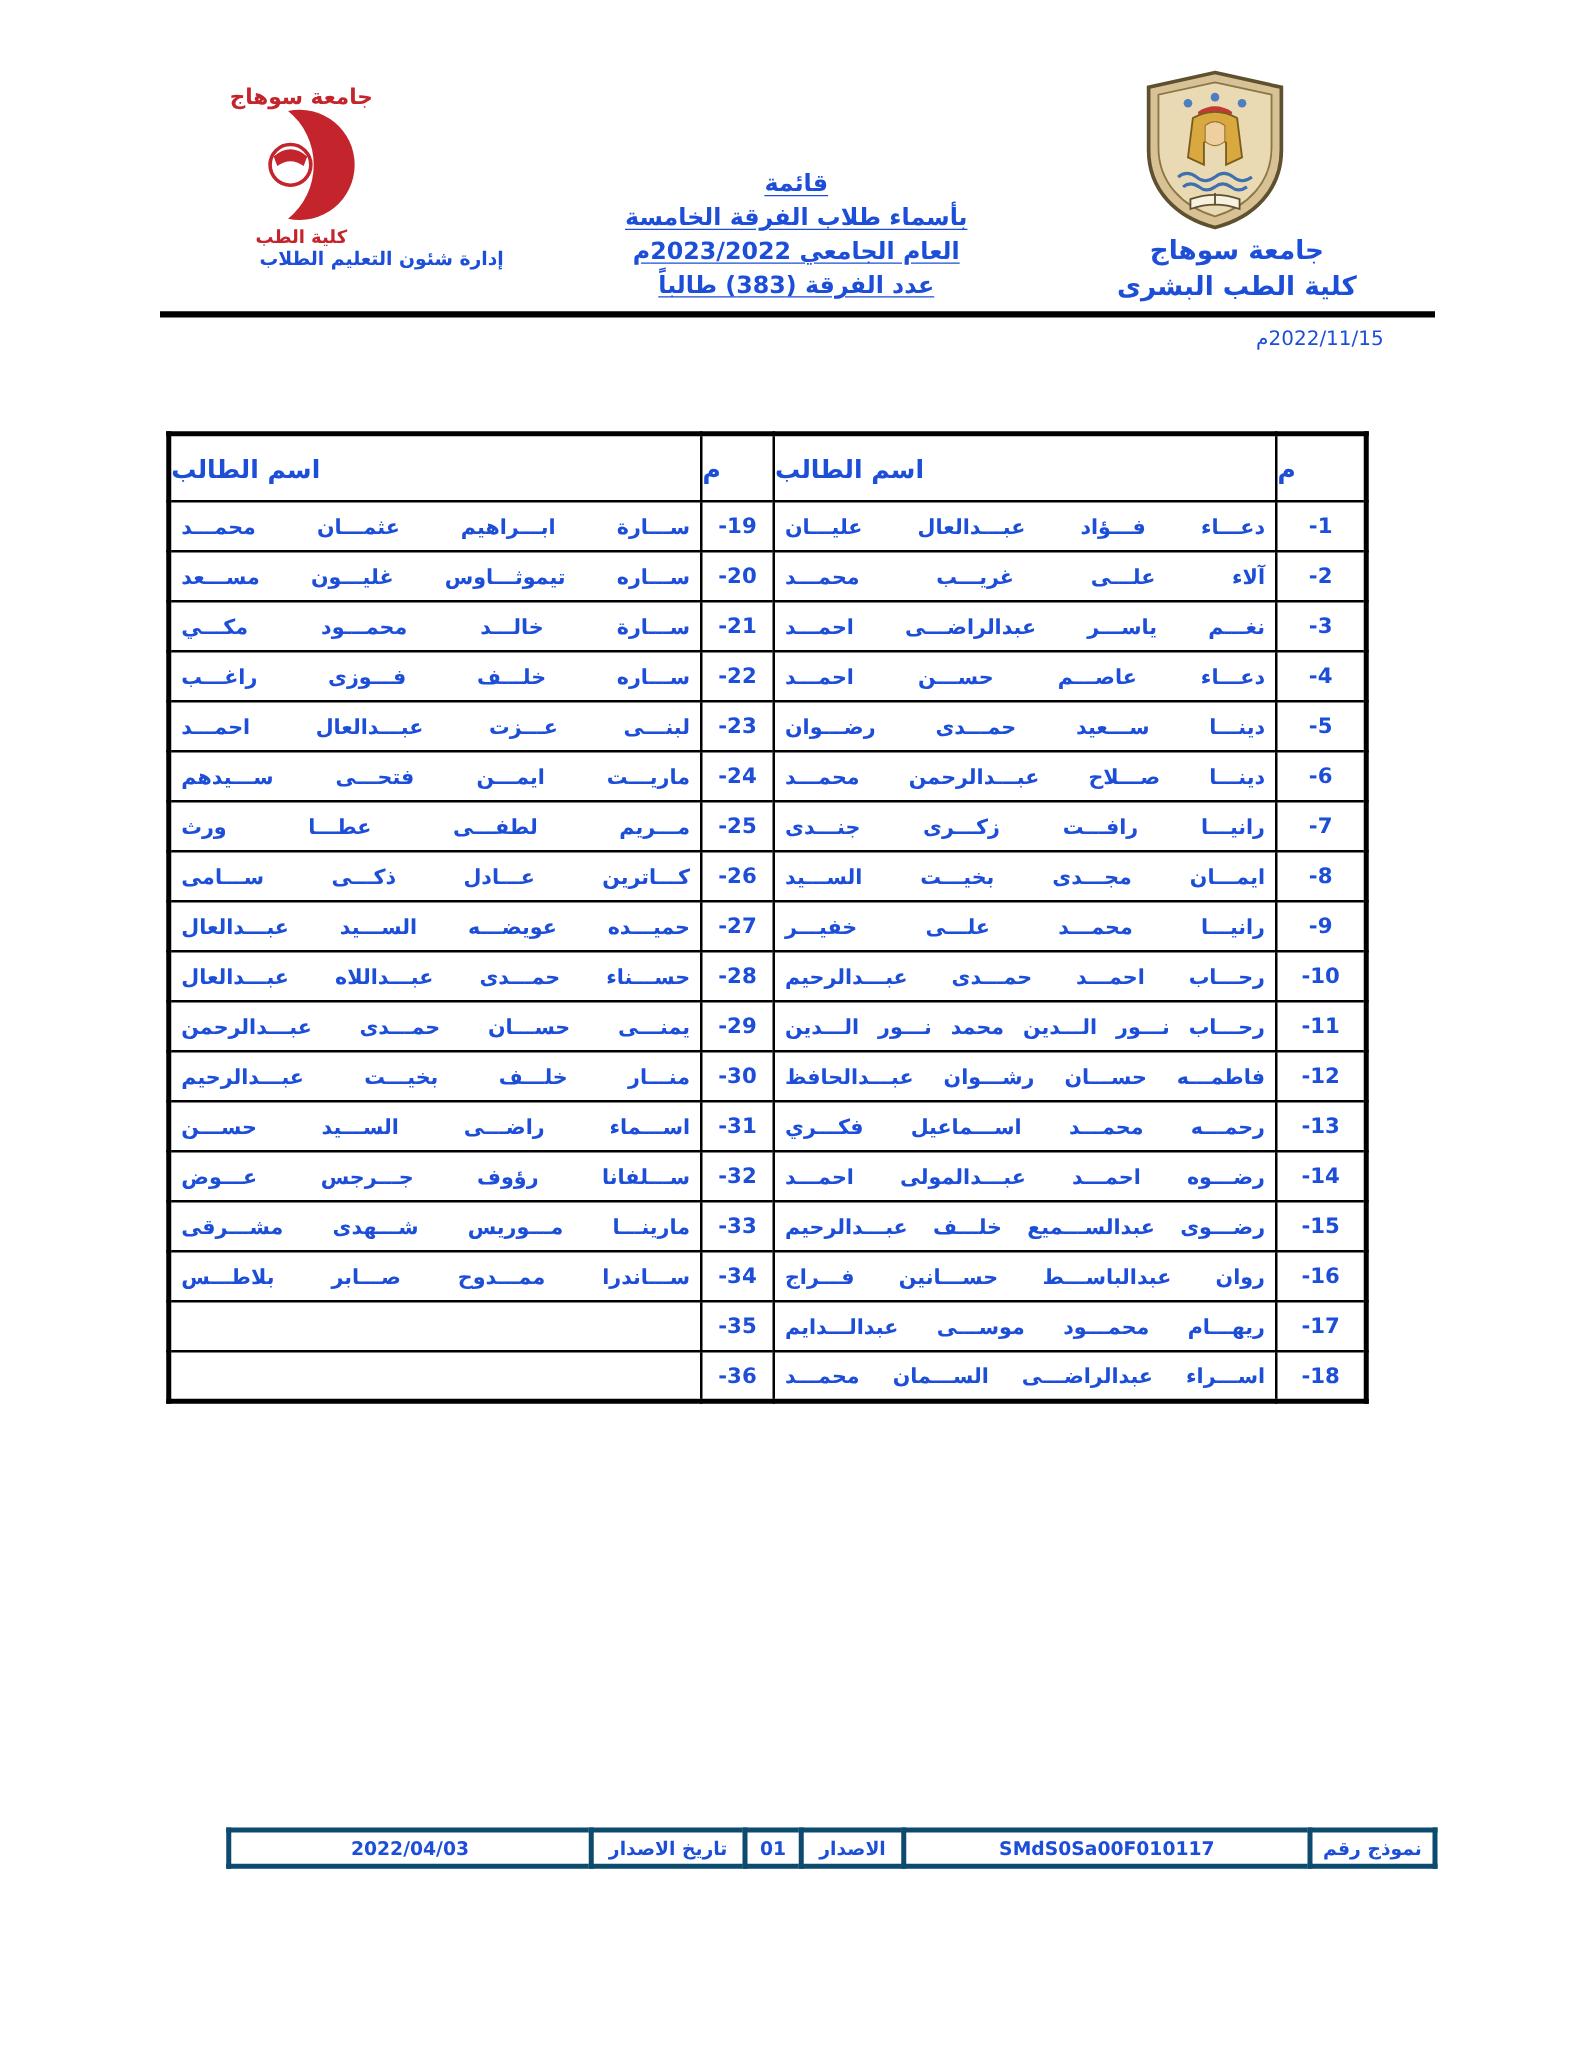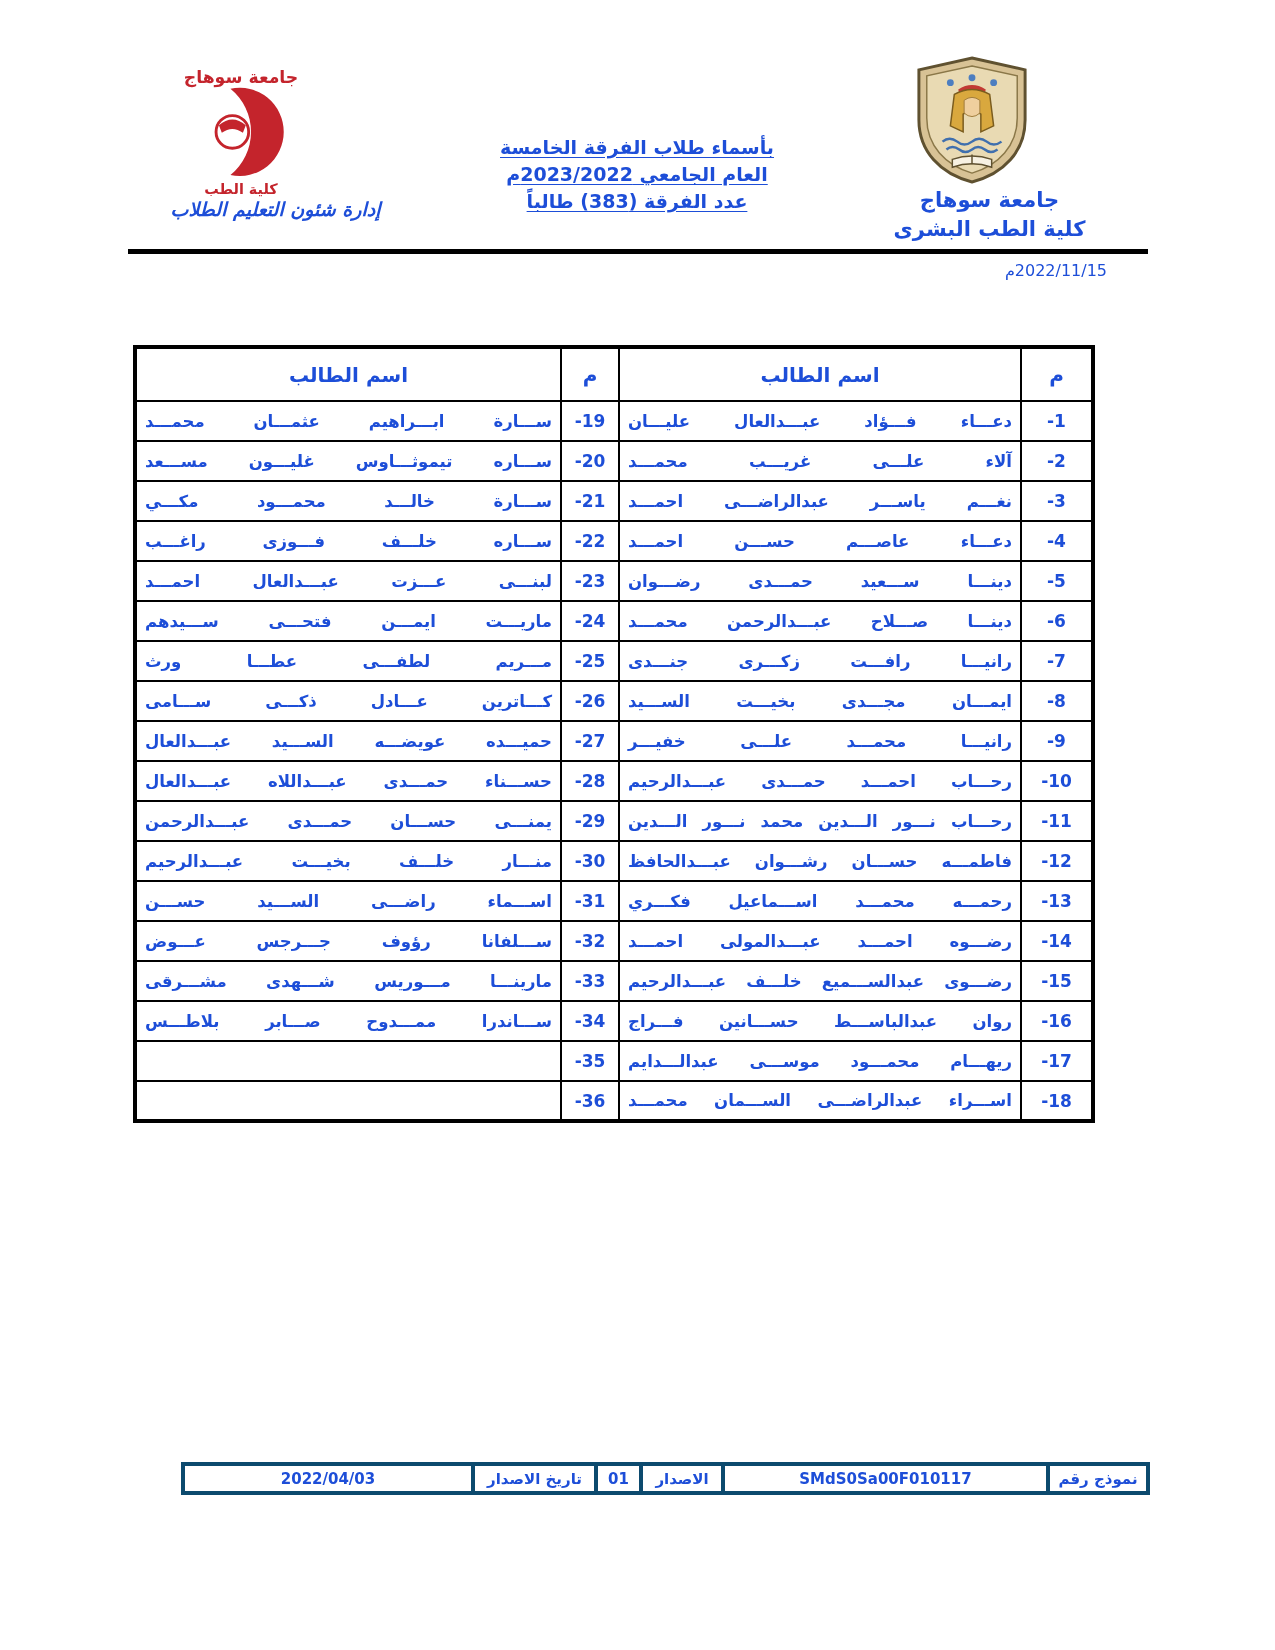--- a/index.html
+++ b/index.html
@@ -7,33 +7,33 @@
   .page {
     position: relative; width: 1275px; height: 1650px; background: #ffffff;
     font-family: "DejaVu Sans", "Liberation Sans", sans-serif; color: #1d4ed8;
     direction: rtl; overflow: hidden;
   }
   
   .logo-left  { position: absolute; top: 58px;  left: 146px;  width: 190px; height: 142px; }
   .logo-right { position: absolute; top: 54px;  right: 244px; width: 118px; height: 132px; }
   
   .hdr-org  { position: absolute; top: 186px; right: 168px; width: 235px; text-align: center; font-weight: bold; font-size: 21px; line-height: 29px; }
-  .hdr-dept { position: absolute; top: 198px; left: 148px; width: 255px; text-align: center; font-weight: bold; font-size: 19px; font-style: italic; }
+  .hdr-dept { position: absolute; top: 198px; left: 148px; width: 255px; text-align: right; font-weight: bold; font-size: 15px; }
   .hdr-center { position: absolute; top: 134px; left: 437px; width: 400px; text-align: center; font-weight: bold; font-size: 19px; line-height: 27px; }
   .hdr-center .u { text-decoration: underline; text-underline-offset: 3px; }
   .rule { position: absolute; top: 249px; left: 128px; width: 1020px; height: 5px; background: #000; }
   .date-line { position: absolute; top: 261px; right: 168px; font-size: 16px; }
   .group-title { position: absolute; top: 287px; left: 398px; width: 400px; text-align: center; font-weight: bold; font-size: 21px; }
   
   table.main {
     position: absolute; top: 345px; left: 133px; width: 958px;
     border-collapse: collapse; table-layout: fixed; direction: rtl; border: 4px solid #000;
   }
   table.main th, table.main td { border: 2px solid #000; vertical-align: middle; background: #fff; }
-  table.main th { height: 54px; font-size: 20px; font-weight: bold; text-align: center; }
+  table.main th { height: 54px; font-size: 20px; font-weight: bold; text-align: left; }
   table.main td { height: 40px; }
   td.numcell { direction: ltr; text-align: center; font-weight: bold; font-size: 17px; }
   td.namecell { font-weight: bold; font-size: 16.5px; text-align: justify; text-align-last: justify; padding: 0 8px; overflow: hidden; }
   td.hl-cyan  { background: #00ffff; }
   td.hl-green { background: #00ff00; }
   
   table.footer {
     position: absolute; top: 1462px; left: 181px; width: 965px;
     border-collapse: collapse; table-layout: fixed; direction: rtl; border: 2px solid #000;
   }
@@ -52,20 +52,21 @@
       <path d="M84 32 A 46 46 0 1 1 84 122 A 58 58 0 0 0 84 32 Z" fill="#c4242c"></path>
       <circle cx="86" cy="77" r="17" fill="#ffffff" stroke="#c4242c" stroke-width="3"></circle>
       <path d="M72 70 q14 -12 28 0 l-3 8 q-11 -8 -22 0 Z" fill="#c4242c"></path>
       <text x="95" y="142" text-anchor="middle" font-size="15" font-weight="bold" fill="#c4242c">كلية الطب</text>
     </svg>
   </div>
 
   <div class="hdr-dept">إدارة شئون التعليم الطلاب</div>
 
   <div class="hdr-center">
+    <div class="u">قائمة</div>
     <div class="u">بأسماء طلاب الفرقة الخامسة</div>
     <div class="u">العام الجامعي 2023/2022م</div>
     <div class="u">عدد الفرقة (383) طالباً</div>
   </div>
 
   <div class="logo-right">
     <svg viewBox="0 0 120 132" width="118" height="132">
       <path d="M60 3 L114 15 V66 C114 98 92 121 60 129 C28 121 6 98 6 66 V15 Z" fill="#d8c295" stroke="#5f5130" stroke-width="3"></path>
       <path d="M60 11 L106 21 V64 C106 92 87 112 60 120 C33 112 14 92 14 64 V21 Z" fill="#e9dab3" stroke="#8a7748" stroke-width="1.5"></path>
       <circle cx="38" cy="28" r="3.5" fill="#4d7ec0"></circle>

